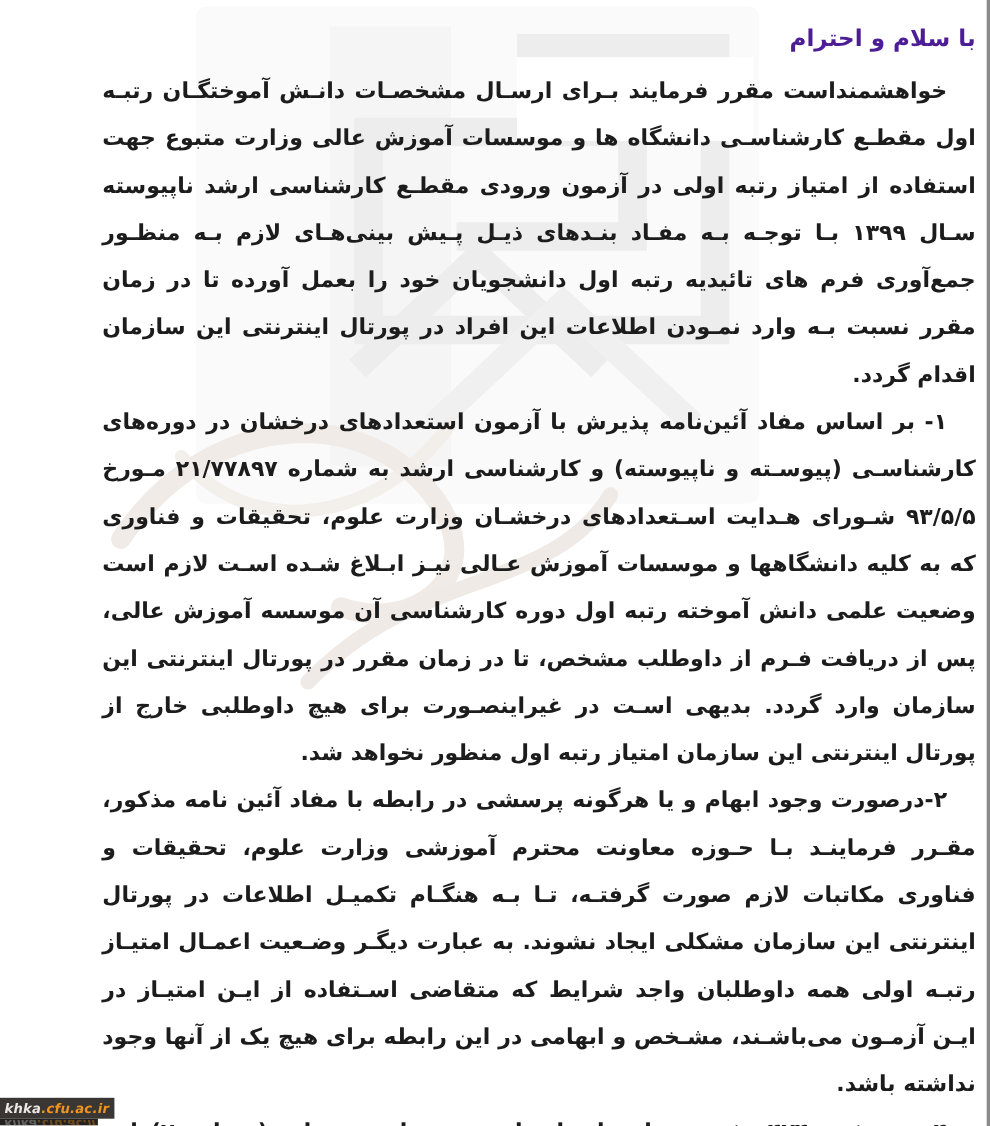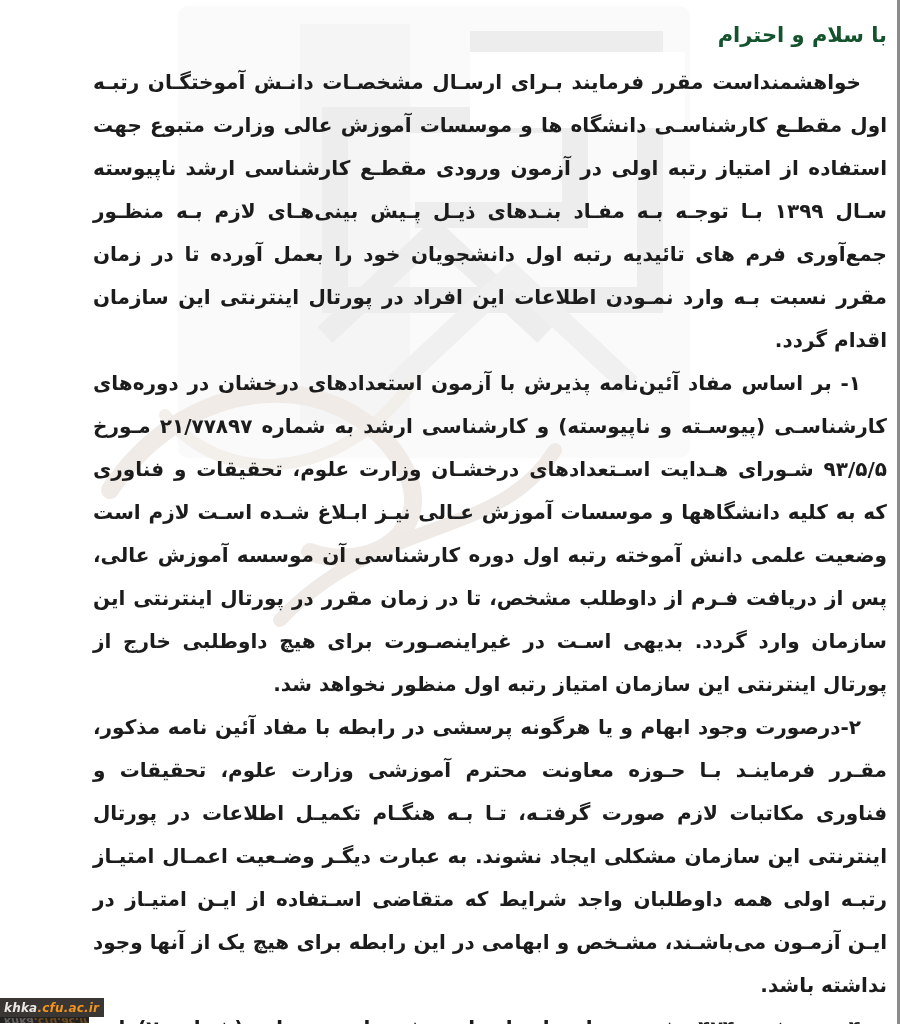--- a/index.html
+++ b/index.html
@@ -30,21 +30,21 @@
     color: #1c1c1c;
     font-size: 20px;
     line-height: 43px;
   }
   .heading {
     font-weight: bold;
     font-size: 21px;
     text-align: right;
     line-height: 43px;
     margin: 0 0 4px 0;
-    color: #14532d;
+    color: #4c1d95;
   }
   .content p {
     margin: 0;
     text-indent: 26px; 
     font-weight: bold;
   }
   
   .badge {
     position: absolute; left: 0; top: 998px;
     height: 19px; min-width: 80px;

